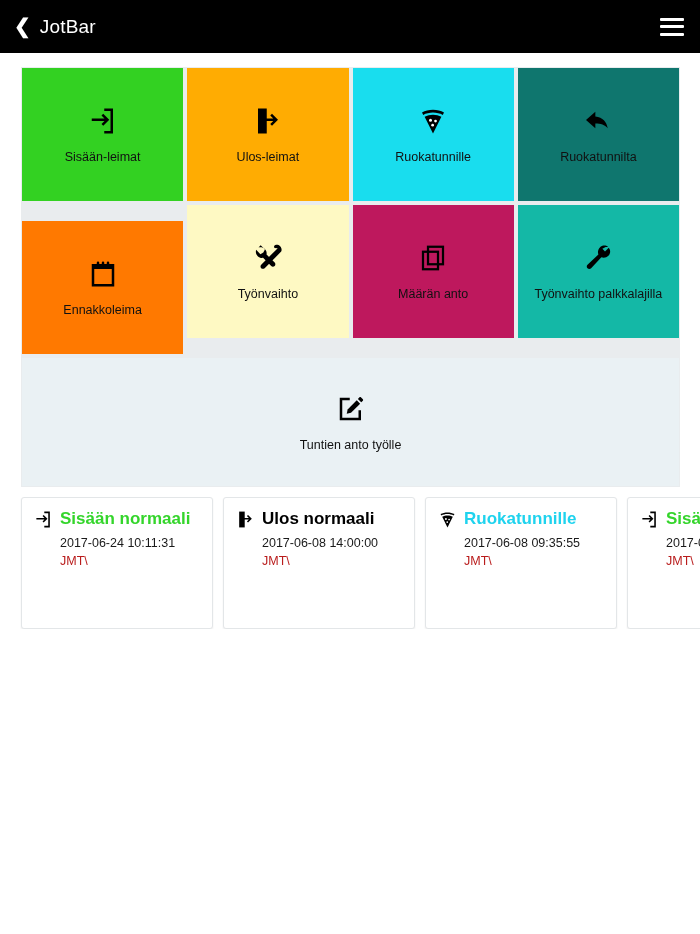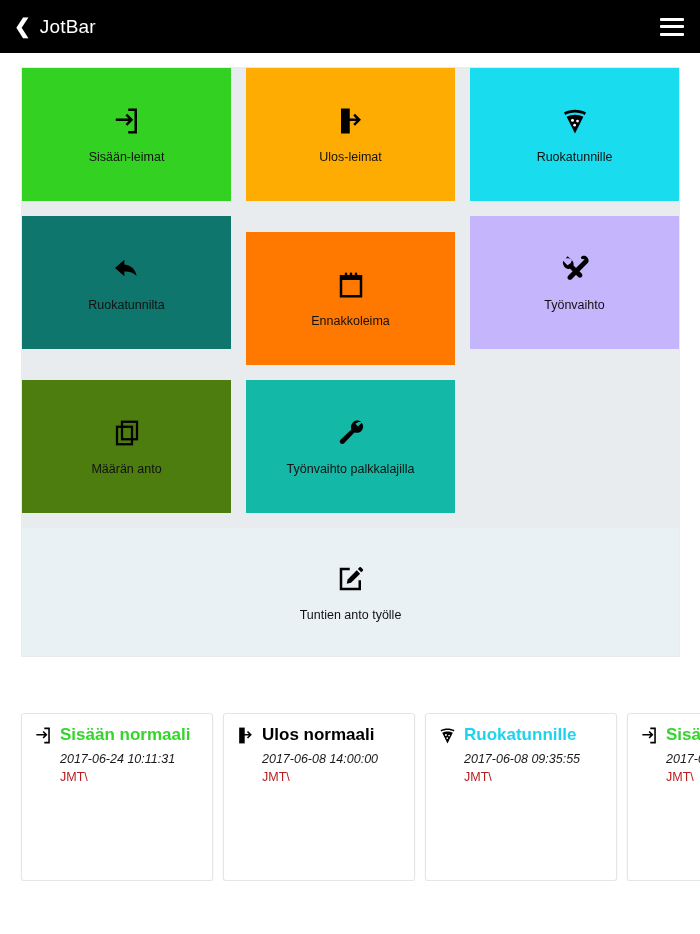--- a/index.html
+++ b/index.html
@@ -56,22 +56,22 @@
     border-radius: 1px;
   }
 
   
   .grid-wrap {
     padding: 14px 20px 0 21px;
     background: #ffffff;
   }
   .grid {
     display: grid;
-    grid-template-columns: 1fr 1fr 1fr;
-    gap: 15px;
+    grid-template-columns: 1fr 1fr 1fr 1fr;
+    gap: 4px;
     background: #e9ecee;
     border: 1px solid #e9ecee;
   }
   .tile {
     height: 133px;
     display: flex;
     flex-direction: column;
     align-items: center;
     justify-content: center;
     cursor: pointer;
@@ -96,28 +96,27 @@
 
   
   .cards-wrap {
     padding: 10px 0 0 21px;
     display: flex;
     gap: 10px;
     overflow: hidden;
   }
   .card {
     flex: 0 0 192px;
-    height: 168px;
+    height: 132px;
     background: #ffffff;
     border: 1px solid #e3e6e8;
     border-radius: 3px;
     box-shadow: 0 1px 2px rgba(0,0,0,.07);
     padding: 11px 10px 10px 12px;
     cursor: pointer;
-    margin-top: 46px;
   }
   .card-head {
     display: flex;
     align-items: center;
     gap: 7px;
     margin-bottom: 5px;
   }
   .card-icon {
     width: 19px;
     height: 19px;
@@ -127,21 +126,20 @@
     justify-content: center;
   }
   .card-icon svg { display: block; }
   .card-title {
     font-size: 17px;
     font-weight: bold;
     white-space: nowrap;
   }
   .card-time {
     font-size: 12.5px;
-    font-style: italic;
     color: #1a1a1a;
     margin-left: 26px;
     line-height: 1.45;
     white-space: nowrap;
   }
   .card-user {
     font-size: 12.5px;
     color: #b91c1c;
     margin-left: 26px;
     line-height: 1.45;
@@ -207,30 +205,30 @@
           <svg width="30" height="30" viewBox="0 0 24 24">
             <rect x="4" y="5" width="16" height="16" fill="none" stroke="#000" stroke-width="2"></rect>
             <rect x="4" y="5" width="16" height="3" fill="#000"></rect>
             <rect x="7" y="2" width="2" height="4" rx="1" fill="#000"></rect>
             <rect x="11" y="2" width="2" height="4" rx="1" fill="#000"></rect>
             <rect x="15" y="2" width="2" height="4" rx="1" fill="#000"></rect>
           </svg>
         </div>
         <div class="tile-label">Ennakkoleima</div>
       </div>
-      <div class="tile" style="background: #c4b5fd;">
+      <div class="tile" style="background: #fef9c3;">
         <div class="tile-icon">
           <svg width="32" height="32" viewBox="0 0 24 24">
             <path fill="#000" d="M6.5 2.5l3.2 3.2-1.2 2.2-2.2 1.2L3.1 5.9c-.5 1.6-.1 3.4 1.2 4.7 1.1 1.1 2.6 1.6 4 1.3l6.1 6.1c.7.7 1.9.7 2.6 0 .7-.7.7-1.9 0-2.6l-6.1-6.1c.3-1.4-.2-2.9-1.3-4C8.3 4 6.5 3.6 4.9 4.1z" transform="rotate(0 12 12)"></path>
             <path fill="#000" d="M17.5 2.2c1.2-.4 2.6-.1 3.6.9 1.1 1.1 1.4 2.7.8 4.1L9.5 19.6c-.7.7-1.9.7-2.6 0-.7-.7-.7-1.9 0-2.6L19.3 4.6l-2.5-.1-.3-1.5z"></path>
           </svg>
         </div>
         <div class="tile-label">Työnvaihto</div>
       </div>
-      <div class="tile" style="background: #4d7c0f;">
+      <div class="tile" style="background: #be185d;">
         <div class="tile-icon">
           <svg width="30" height="30" viewBox="0 0 24 24">
             <rect x="8" y="3" width="12" height="14" fill="none" stroke="#000" stroke-width="1.8"></rect>
             <rect x="4" y="7" width="12" height="14" fill="none" stroke="#000" stroke-width="1.8"></rect>
           </svg>
         </div>
         <div class="tile-label">Määrän anto</div>
       </div>
       <div class="tile" style="background: #14b8a6;">
         <div class="tile-icon">

